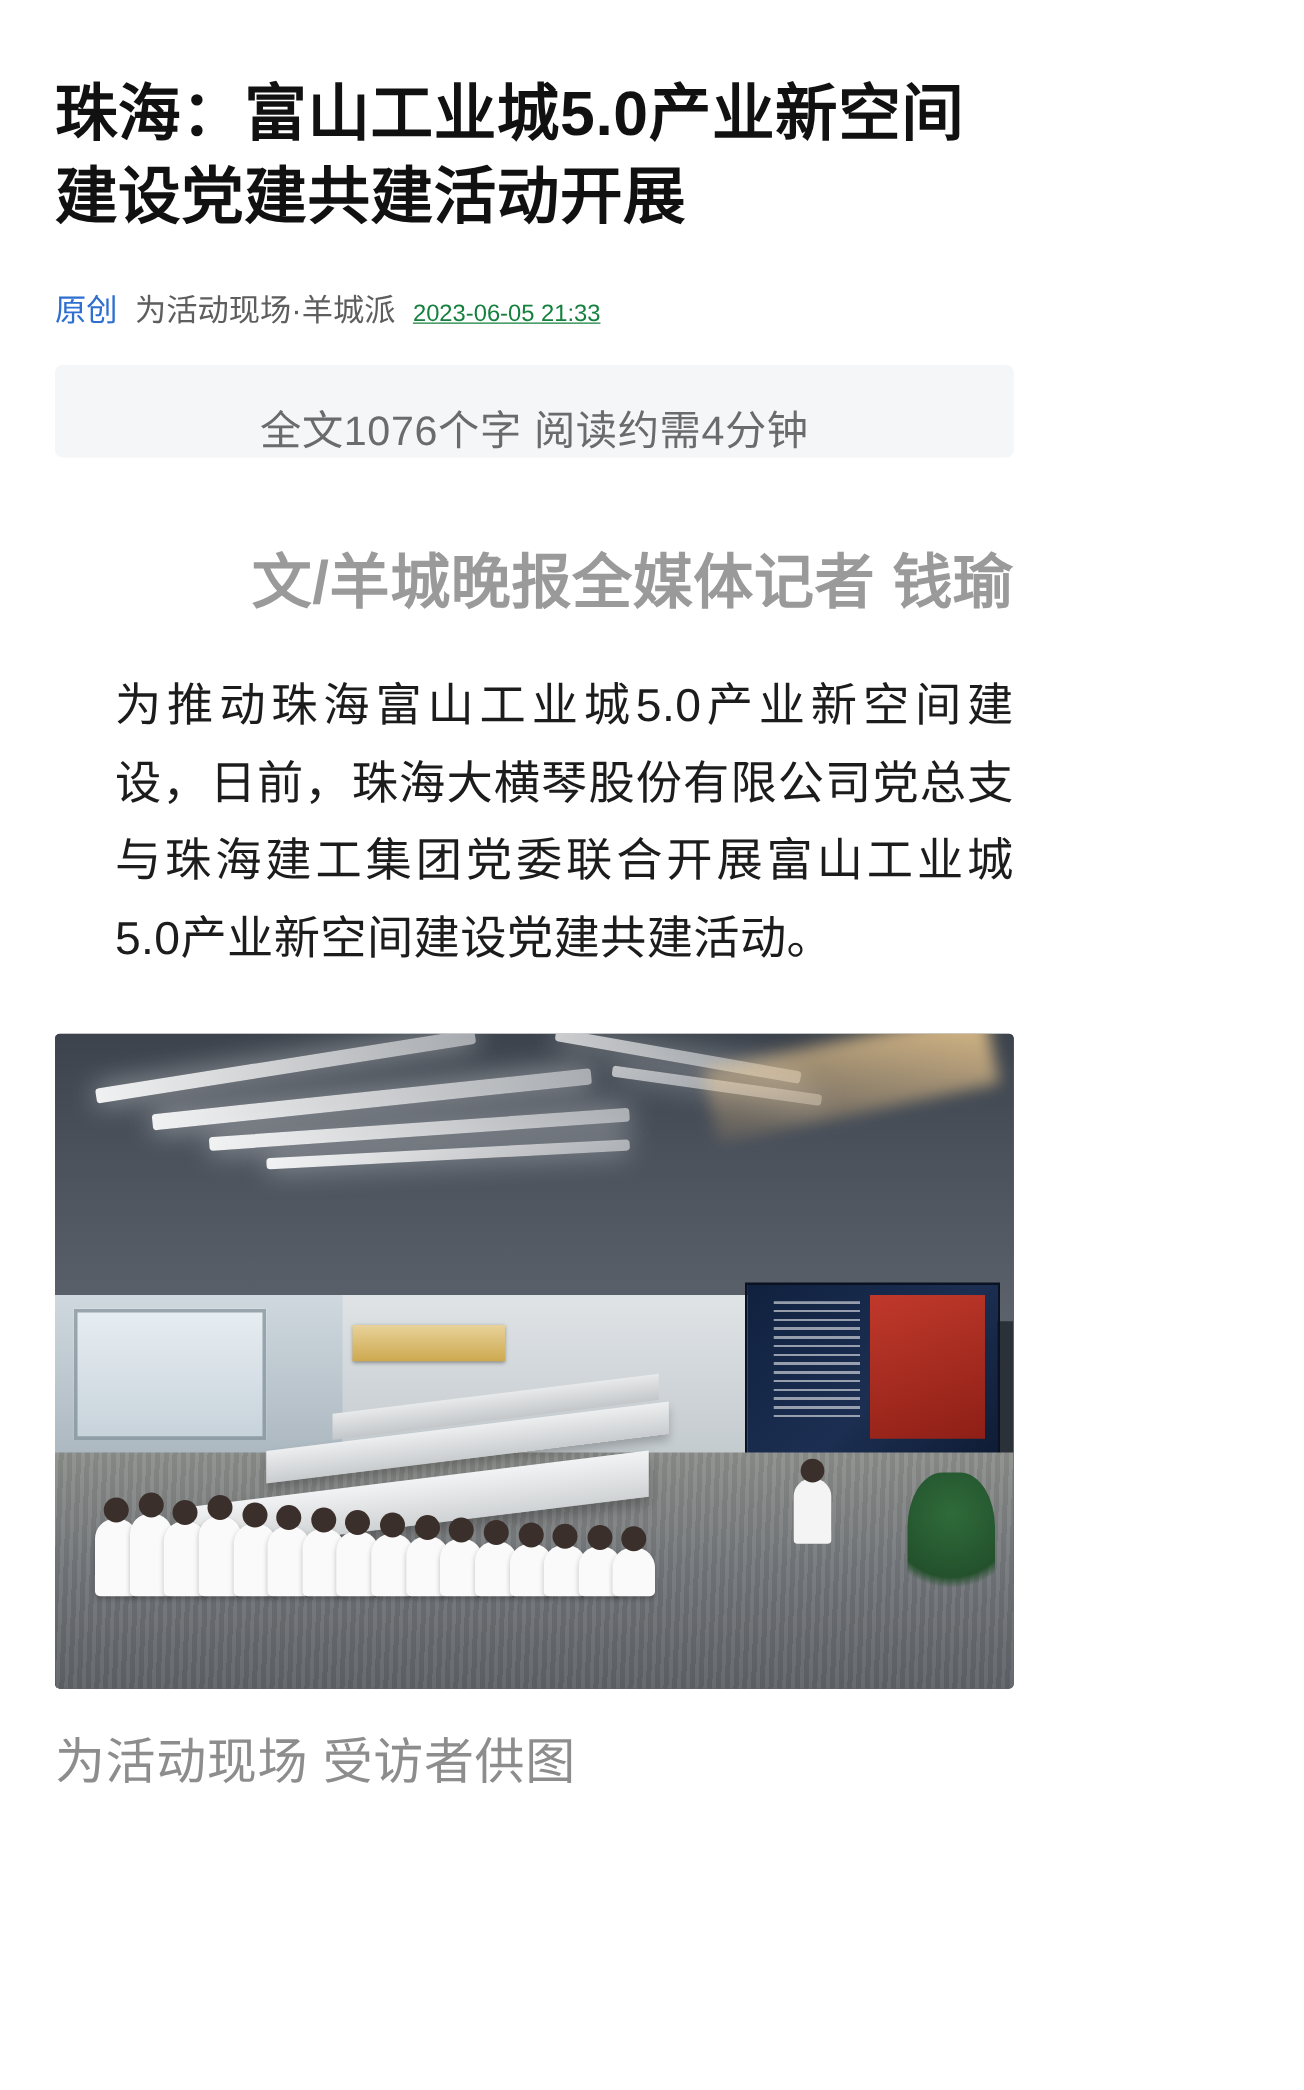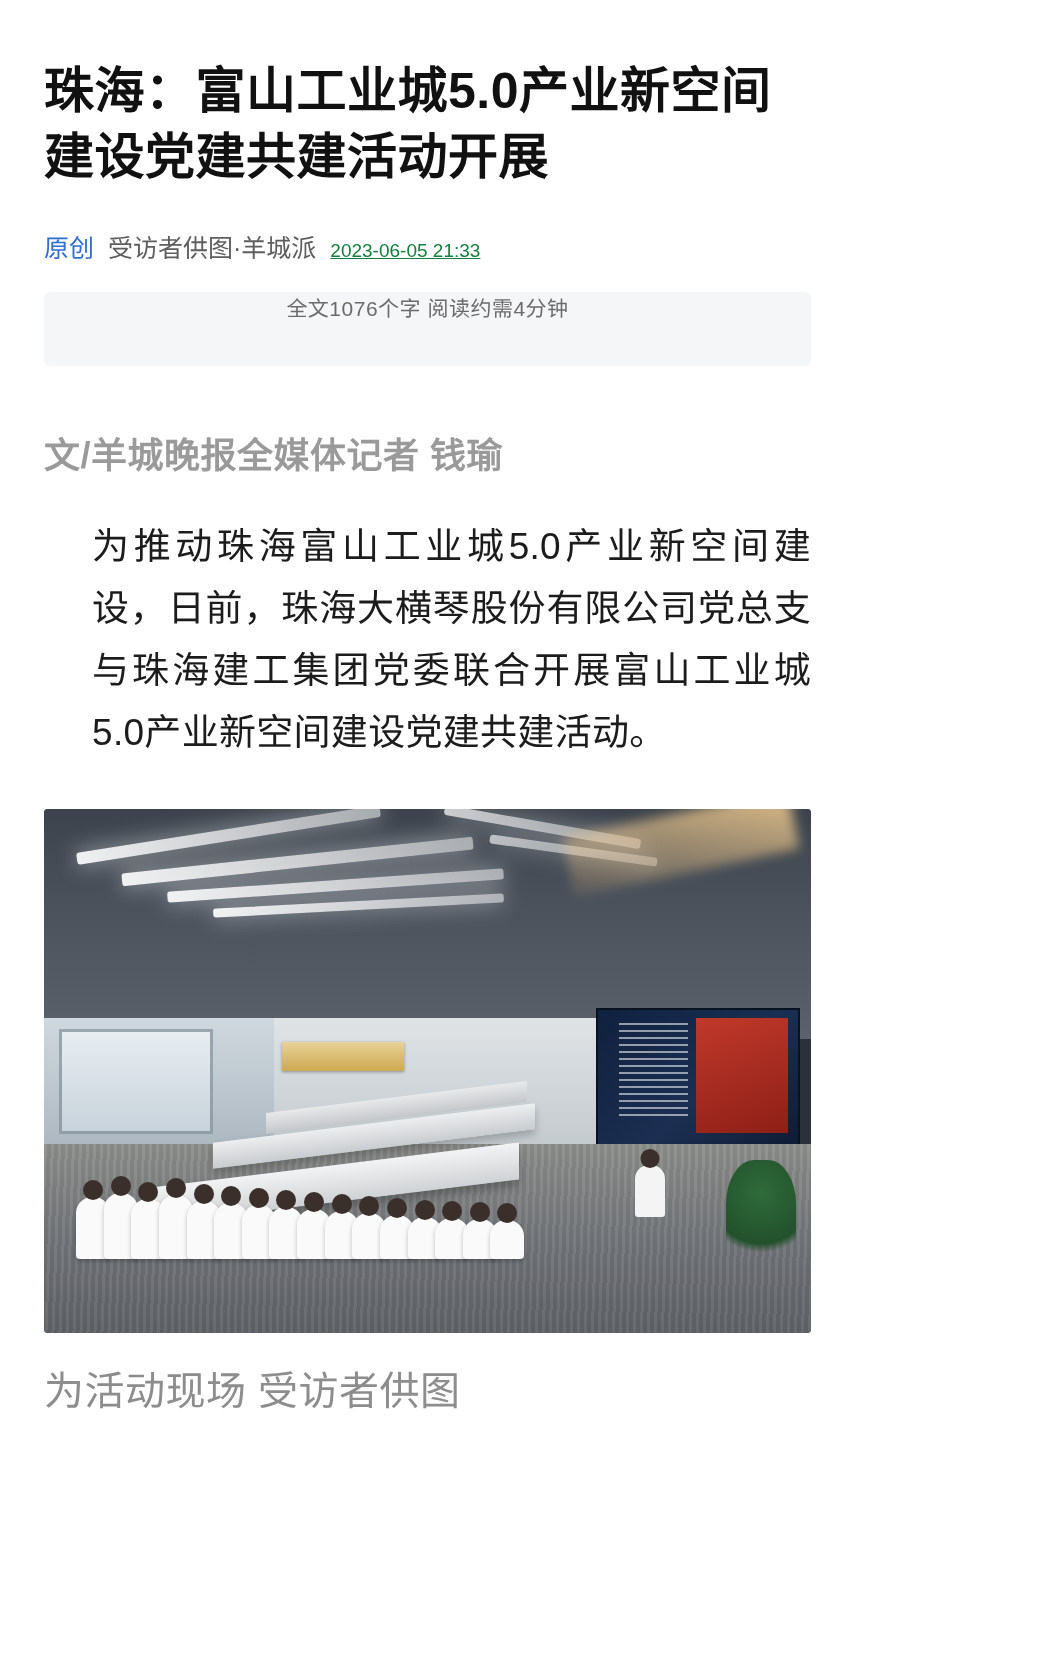--- a/index.html
+++ b/index.html
@@ -53,32 +53,33 @@
     color: #15803d;
     font-size: 19px;
     text-decoration: underline;
   }
   .readbar {
     margin-top: 28px;
     background: #f5f6f8;
     border-radius: 6px;
     height: 74px;
     display: flex;
-    align-items: flex-start;
+    align-items: flex-end;
     justify-content: center;
     color: #6b6b6b;
-    font-size: 21px;
+    font-size: 33px;
     letter-spacing: 0.5px;
   }
   .byline {
     margin-top: 60px;
-    font-size: 36px;
+    font-size: 48px;
     font-weight: 700;
     color: #9a9a9a;
     letter-spacing: 0.5px;
+    text-align: right;
   }
   .body-paragraph {
     margin-top: 38px;
     font-size: 37px;
     line-height: 1.68;
     color: #1c1c1c;
     letter-spacing: 0.3px;
     text-align: justify;
     margin-left: 48px;
   }
@@ -229,21 +230,21 @@
 </style>
 </head>
 <body>
 
 <div class="page">
 
   <h1 class="article-title">珠海：富山工业城5.0产业新空间建设党建共建活动开展</h1>
 
   <div class="meta-row">
     <span class="meta-original">原创</span>
-    <span class="meta-source">受访者供图·羊城派</span>
+    <span class="meta-source">为活动现场·羊城派</span>
     <span class="meta-time">2023-06-05 21:33</span>
   </div>
 
   <div class="readbar">
     <span>全文1076个字 阅读约需4分钟</span>
   </div>
 
   <div class="byline">文/羊城晚报全媒体记者 钱瑜</div>
 
   <p class="body-paragraph">为推动珠海富山工业城5.0产业新空间建设，日前，珠海大横琴股份有限公司党总支与珠海建工集团党委联合开展富山工业城5.0产业新空间建设党建共建活动。</p>

